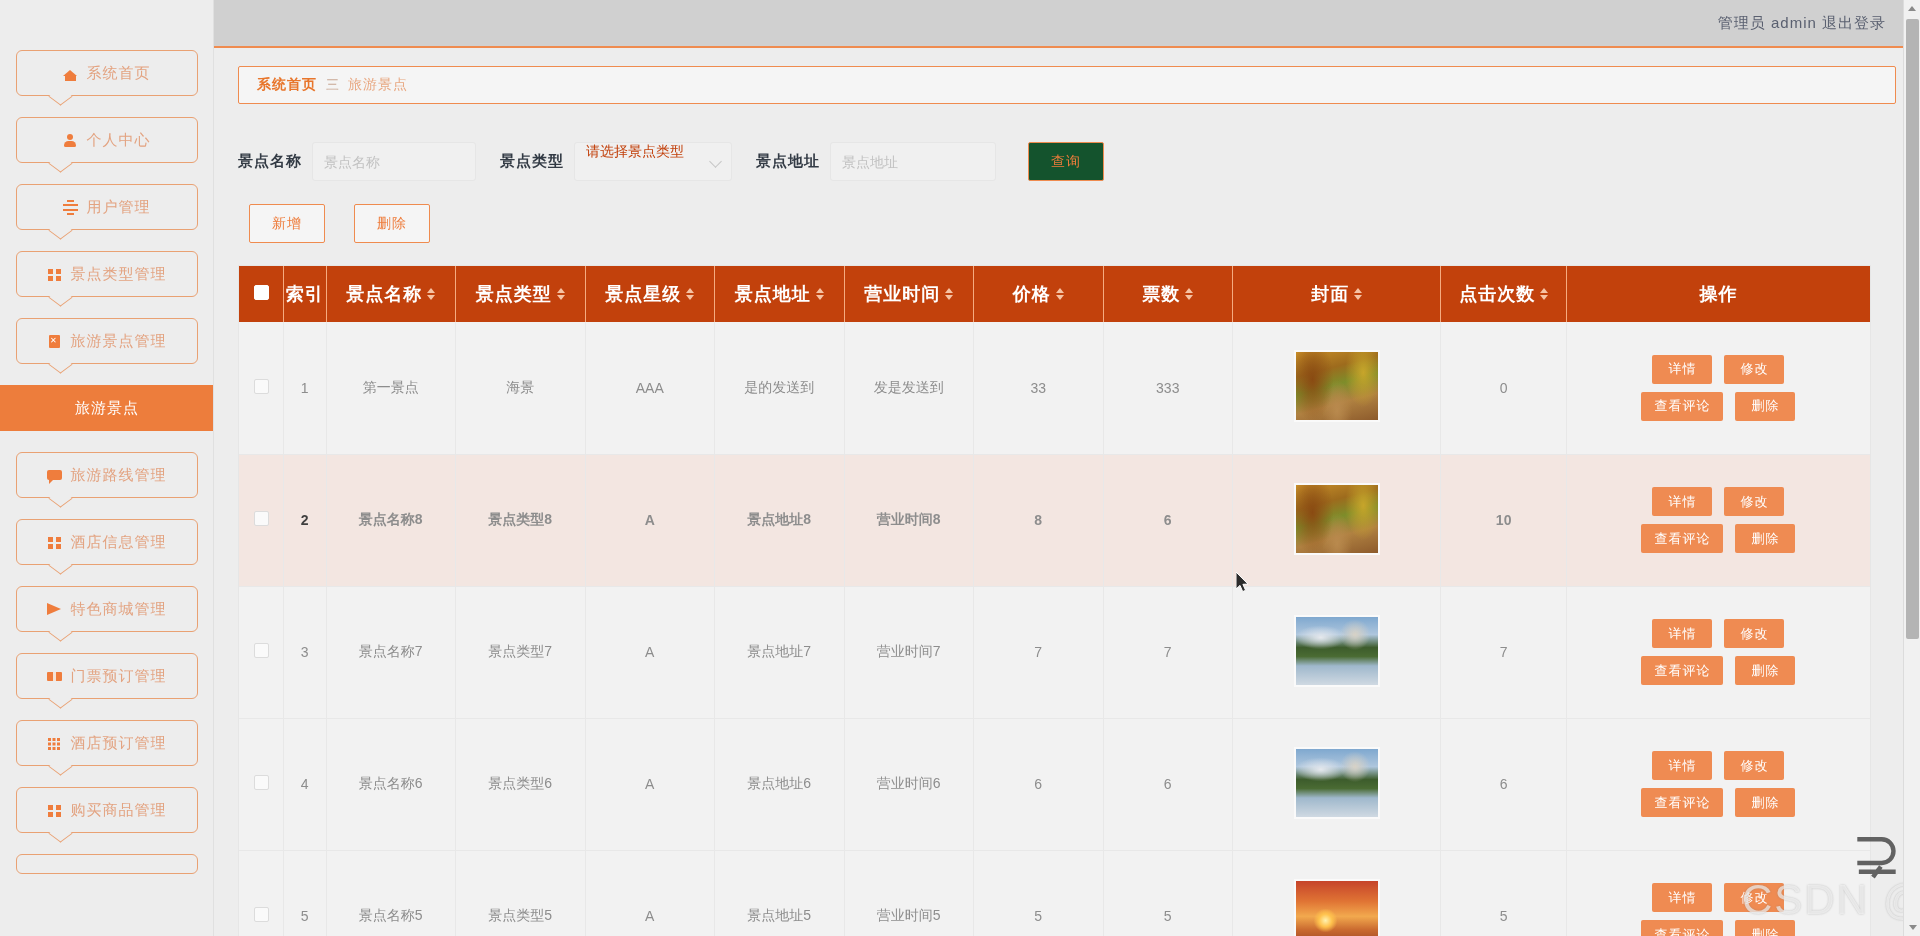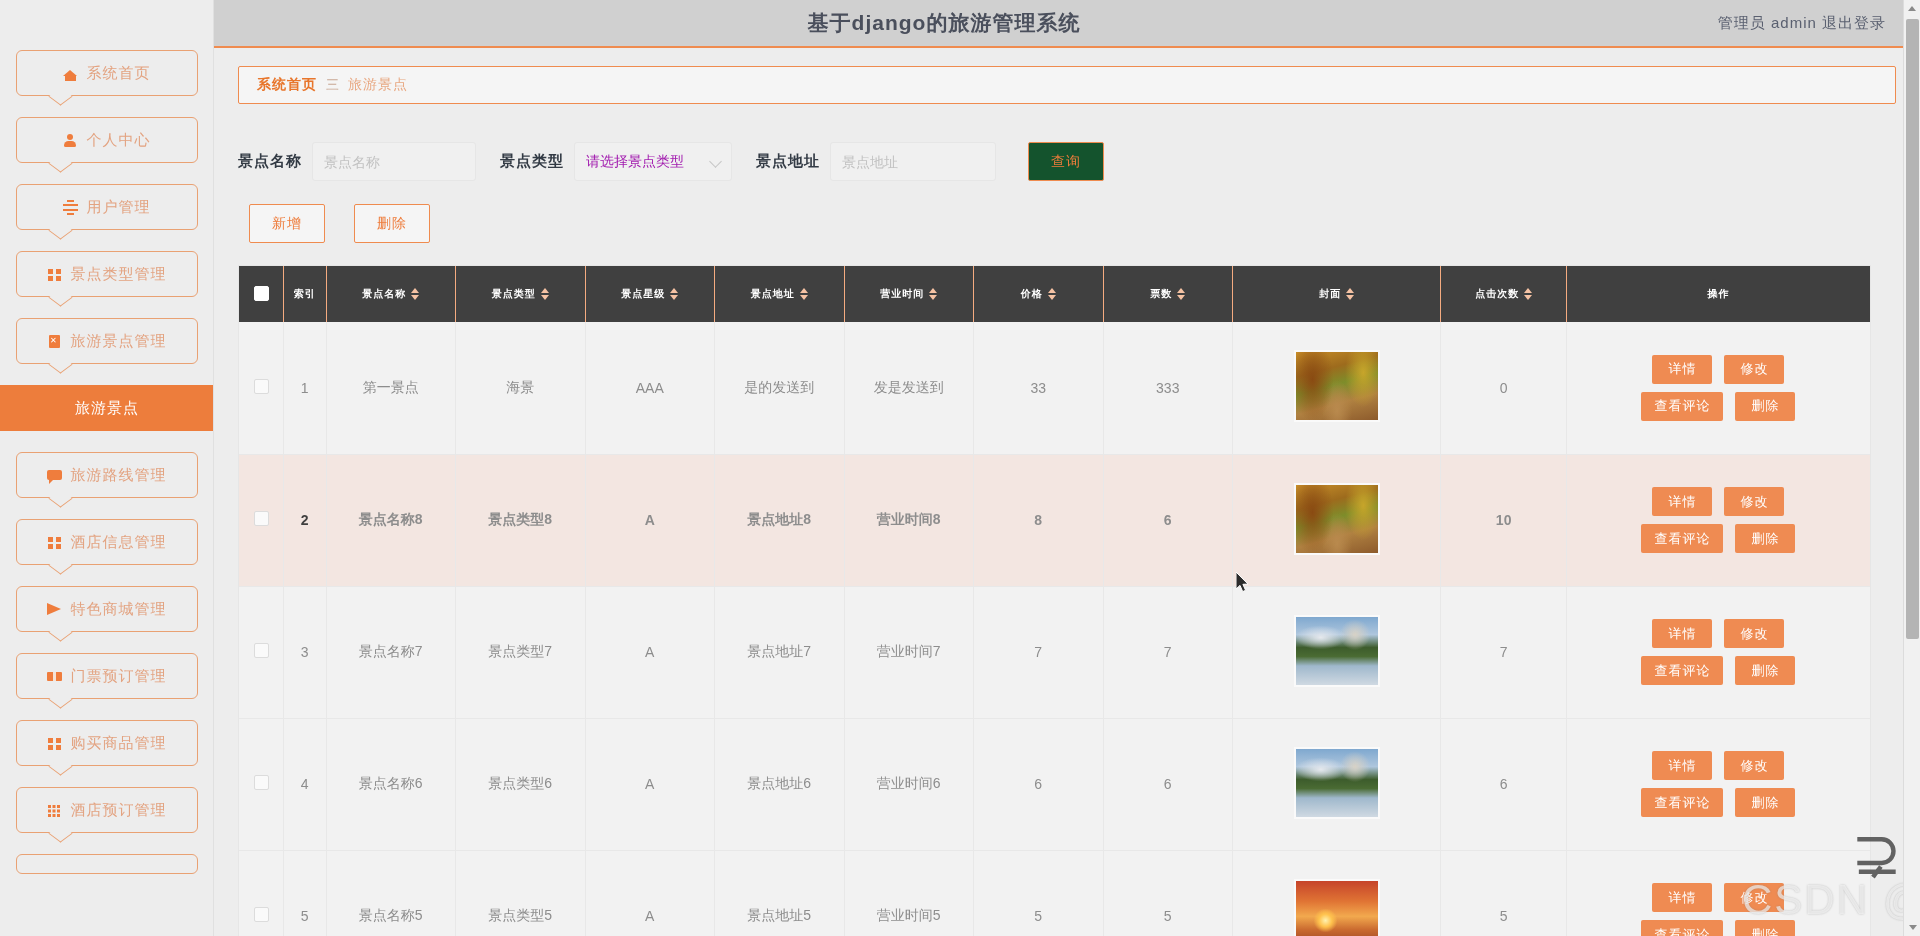--- a/index.html
+++ b/index.html
@@ -238,23 +238,23 @@
     font-family: inherit;
   }
   .finput::placeholder { color: #c2c2c2; }
   #f-name { width: 164px; margin-right: 24px; }
   #f-addr { width: 166px; margin-right: 32px; }
   .fselect {
     width: 158px; height: 39px;
     background: #f0f0f0;
     border: 1px solid #e6e6e6;
     border-radius: 3px;
-    display: flex; align-items: center;
+    display: flex; 
     padding: 0 11px;
-    font-size: 14px; color: #a21caf;
+    font-size: 14px; color: #c2410c;
     position: relative;
     margin-right: 24px;
     cursor: pointer;
   }
   .fselect .caret {
     position: absolute; right: 11px; top: 14px;
     width: 9px; height: 9px;
     border-right: 1.6px solid #c4c4c4;
     border-bottom: 1.6px solid #c4c4c4;
     transform: rotate(45deg);
@@ -293,23 +293,23 @@
   
   #table-wrap {
     margin-top: 22px;
     border: 1px solid #e6e6e6;
     border-bottom: none;
     background: #f2f2f2;
     width: 1633px;
   }
   table.grid { border-collapse: collapse; width: 100%; table-layout: fixed; }
   table.grid thead th {
-    background: #404040;
+    background: #c2410c;
     color: #ffffff;
-    font-size: 10px;
+    font-size: 18px;
     font-weight: bold;
     height: 56px;
     border-right: 1px solid #f5ab80;
     letter-spacing: 1px;
     vertical-align: middle;
   }
   table.grid thead th:last-child { border-right: none; }
   .th-in { display: inline-flex; align-items: center; gap: 5px; justify-content: center; }
   .sorter { display: inline-flex; flex-direction: column; gap: 2px; }
   .sorter i {
@@ -491,34 +491,33 @@
     </div>
     <div class="menu-item">
       <span class="micon ic-send"></span>
       <span class="mlabel">特色商城管理</span>
     </div>
     <div class="menu-item">
       <span class="micon ic-ticket"></span>
       <span class="mlabel">门票预订管理</span>
     </div>
     <div class="menu-item">
+      <span class="micon ic-grid9"></span>
+      <span class="mlabel">酒店预订管理</span>
+    </div>
+    <div class="menu-item">
       <span class="micon ic-grid4"></span>
       <span class="mlabel">购买商品管理</span>
     </div>
-    <div class="menu-item">
-      <span class="micon ic-grid9"></span>
-      <span class="mlabel">酒店预订管理</span>
-    </div>
     <div class="menu-item partial"></div>
   </nav>
 
   <section id="main">
 
     <header id="topbar">
-      <div class="sys-title">基于django的旅游管理系统</div>
       <div class="user-area">
         <span>管理员</span>
         <span>admin</span>
         <span>退出登录</span>
       </div>
     </header>
 
     <div id="content">
 
       <div id="breadcrumb">

